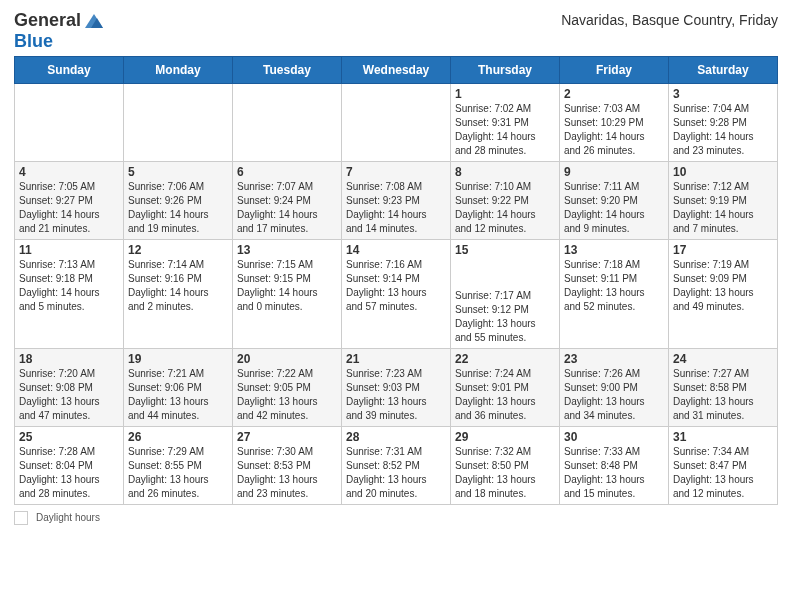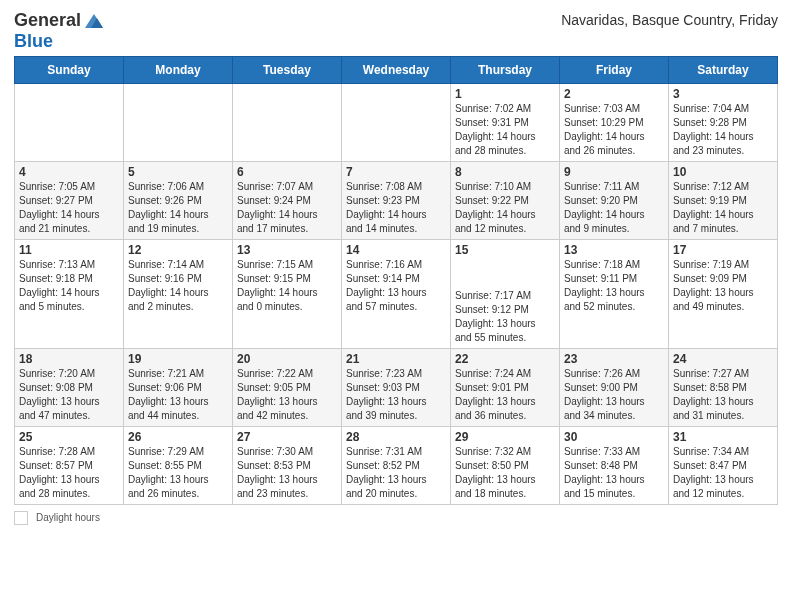--- a/index.html
+++ b/index.html
@@ -305,21 +305,21 @@
             <span class="day-num">24</span>
             <div class="day-info" style="white-space: pre-line;">Sunrise: 7:27 AM
 Sunset: 8:58 PM
 Daylight: 13 hours and 31 minutes.</div>
           </td>
         </tr>
         <tr>
           <td style="background: rgb(255, 255, 255);">
             <span class="day-num">25</span>
             <div class="day-info" style="white-space: pre-line;">Sunrise: 7:28 AM
-Sunset: 8:57 PM
+Sunset: 8:04 PM
 Daylight: 13 hours and 28 minutes.</div>
           </td>
           <td style="background: rgb(255, 255, 255);">
             <span class="day-num">26</span>
             <div class="day-info" style="white-space: pre-line;">Sunrise: 7:29 AM
 Sunset: 8:55 PM
 Daylight: 13 hours and 26 minutes.</div>
           </td>
           <td style="background: rgb(255, 255, 255);">
             <span class="day-num">27</span>

